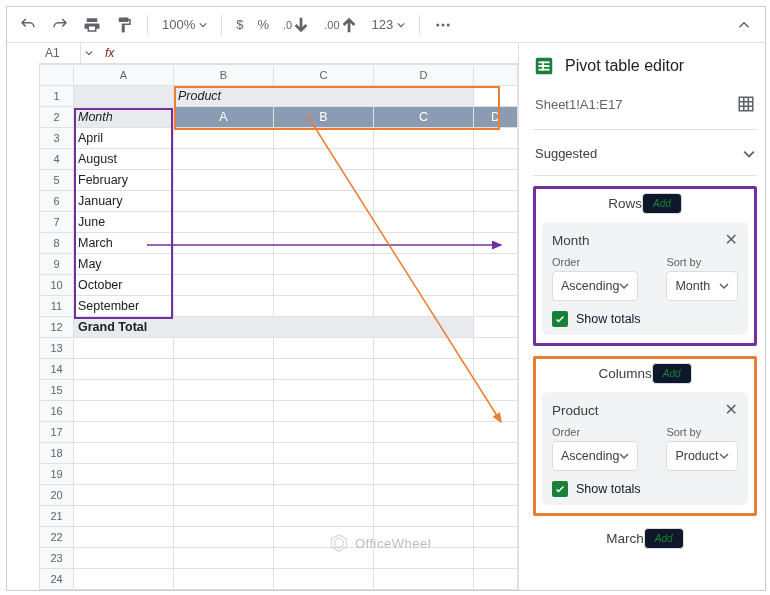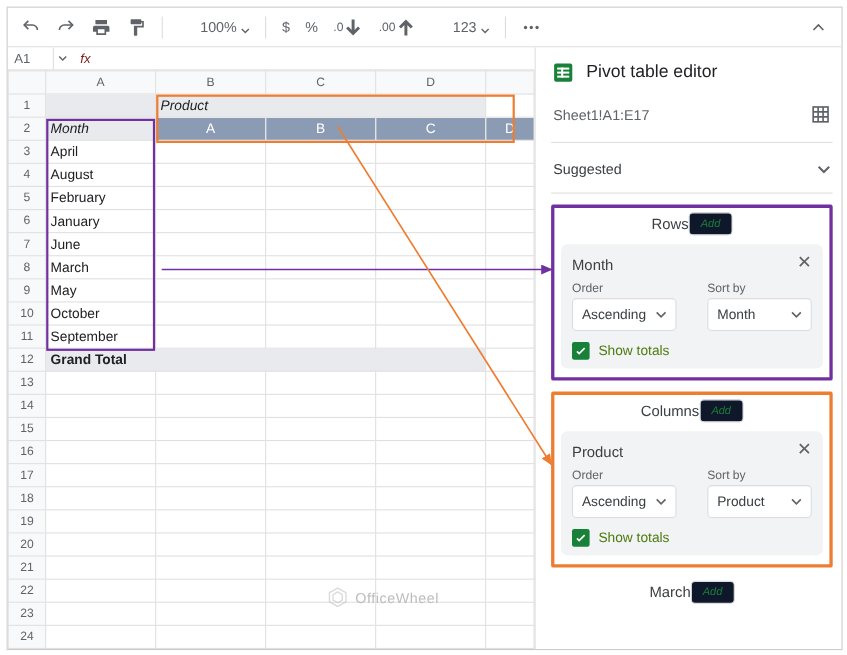--- a/index.html
+++ b/index.html
@@ -4,25 +4,25 @@
 <style>
   * { box-sizing: border-box; font-family: Arial, sans-serif; }
   body { margin: 0; padding: 6px; background: #fff; width: 770px; height: 595px; position: relative; overflow: hidden; }
   .wrap { border: 1px solid #ccc; width: 760px; height: 585px; position: relative; display: flex; flex-direction: column; }
 
   
   .toolbar { height: 36px; border-bottom: 1px solid #e0e0e0; display: flex; align-items: center; padding: 0 8px; gap: 6px; color: #5f6368; font-size: 13px; }
   .toolbar .divider { width:1px; height:20px; background:#dadce0; margin:0 4px; }
   .tb-btn { padding:4px; display:flex; align-items:center; cursor:pointer; }
   .tb-btn svg { width:18px; height:18px; }
-  .zoom-sel { display:flex; align-items:flex-end; gap:4px; padding:0 4px;margin-left:20px;}
+  .zoom-sel { display:flex; align-items:center; gap:4px; padding:0 4px;}
   .chev-up { margin-left:auto; }
 
   .main { flex:1; display:flex; overflow:hidden; }
-  .left { width:480px; border-right:1px solid #e0e0e0; display:flex; flex-direction:column; position:relative; }
+  .left { width:480px; border-right:1px solid #e0e0e0; display:flex; flex-direction:column; position:relative;margin-left:32px; }
   .right { flex:1; padding:12px 8px 12px 14px; overflow-y:auto; font-size:13px; color:#3c4043; }
 
   
   .fxrow { height:24px; border-bottom:1px solid #e0e0e0; display:flex; align-items:center; font-size:12px; color:#5f6368;}
   .namebox { width:42px; padding-left:6px; border-right:1px solid #e0e0e0; height:100%; display:flex; align-items:center;}
   .namebox-chev { padding:0 4px; color:#5f6368;}
   .fx { padding:0 8px; font-style:italic; color:#7f1d1d;}
 
   
   .grid { position:relative; font-size:12.5px; color:#202124; }
@@ -55,21 +55,21 @@
   .add-btn { border:1px solid #dadce0; border-radius:4px; padding:4px 10px; color:#188038; background:#0f172a; font-size:10px; cursor:pointer;font-style:italic;}
 
   .card { background:#f1f3f4; border-radius:6px; padding:10px 10px 8px 10px; margin-top:4px;}
   .card-title { display:flex; align-items:center; justify-content:space-between; font-size:13.5px; color:#3c4043; margin-bottom:8px;}
   .card-title .x { color:#5f6368; cursor:pointer; font-size:16px; line-height:1;}
   .field-row { display:flex; gap:28px; }
   .field { flex:1; }
   .field-label { font-size:11px; color:#5f6368; margin-bottom:3px;}
   .sel { background:#fff; border:1px solid #dadce0; border-radius:4px; height:30px; display:flex; align-items:center; justify-content:space-between; padding:0 8px; font-size:12.5px; color:#3c4043; cursor:pointer;}
   .sel svg{width:10px;height:10px;}
-  .chk-row { display:flex; align-items:center; gap:8px; margin-top:10px; font-size:12.5px; color:#4d7c0f;}
+  .chk-row { display:flex; align-items:center; gap:8px; margin-top:10px; font-size:12.5px; color:#0f172a;}
   .chk { width:16px; height:16px; background:#188038; border-radius:2px; display:flex; align-items:center; justify-content:center; }
   .chk svg{width:12px;height:12px;}
 
   .sec-rows { border:3px solid #7030a0; border-radius:2px; padding:4px 6px 8px 6px;}
   .sec-cols { border:3px solid #ed7d31; border-radius:2px; padding:4px 6px 8px 6px; margin-top:10px;}
 
   
   svg.overlay-svg { position:absolute; top:0; left:0; pointer-events:none; }
 
   .watermark { position:absolute; left:290px; top:490px; color:#bcbcbc; font-size:13px; display:flex; align-items:center; gap:6px; letter-spacing:0.5px;}

